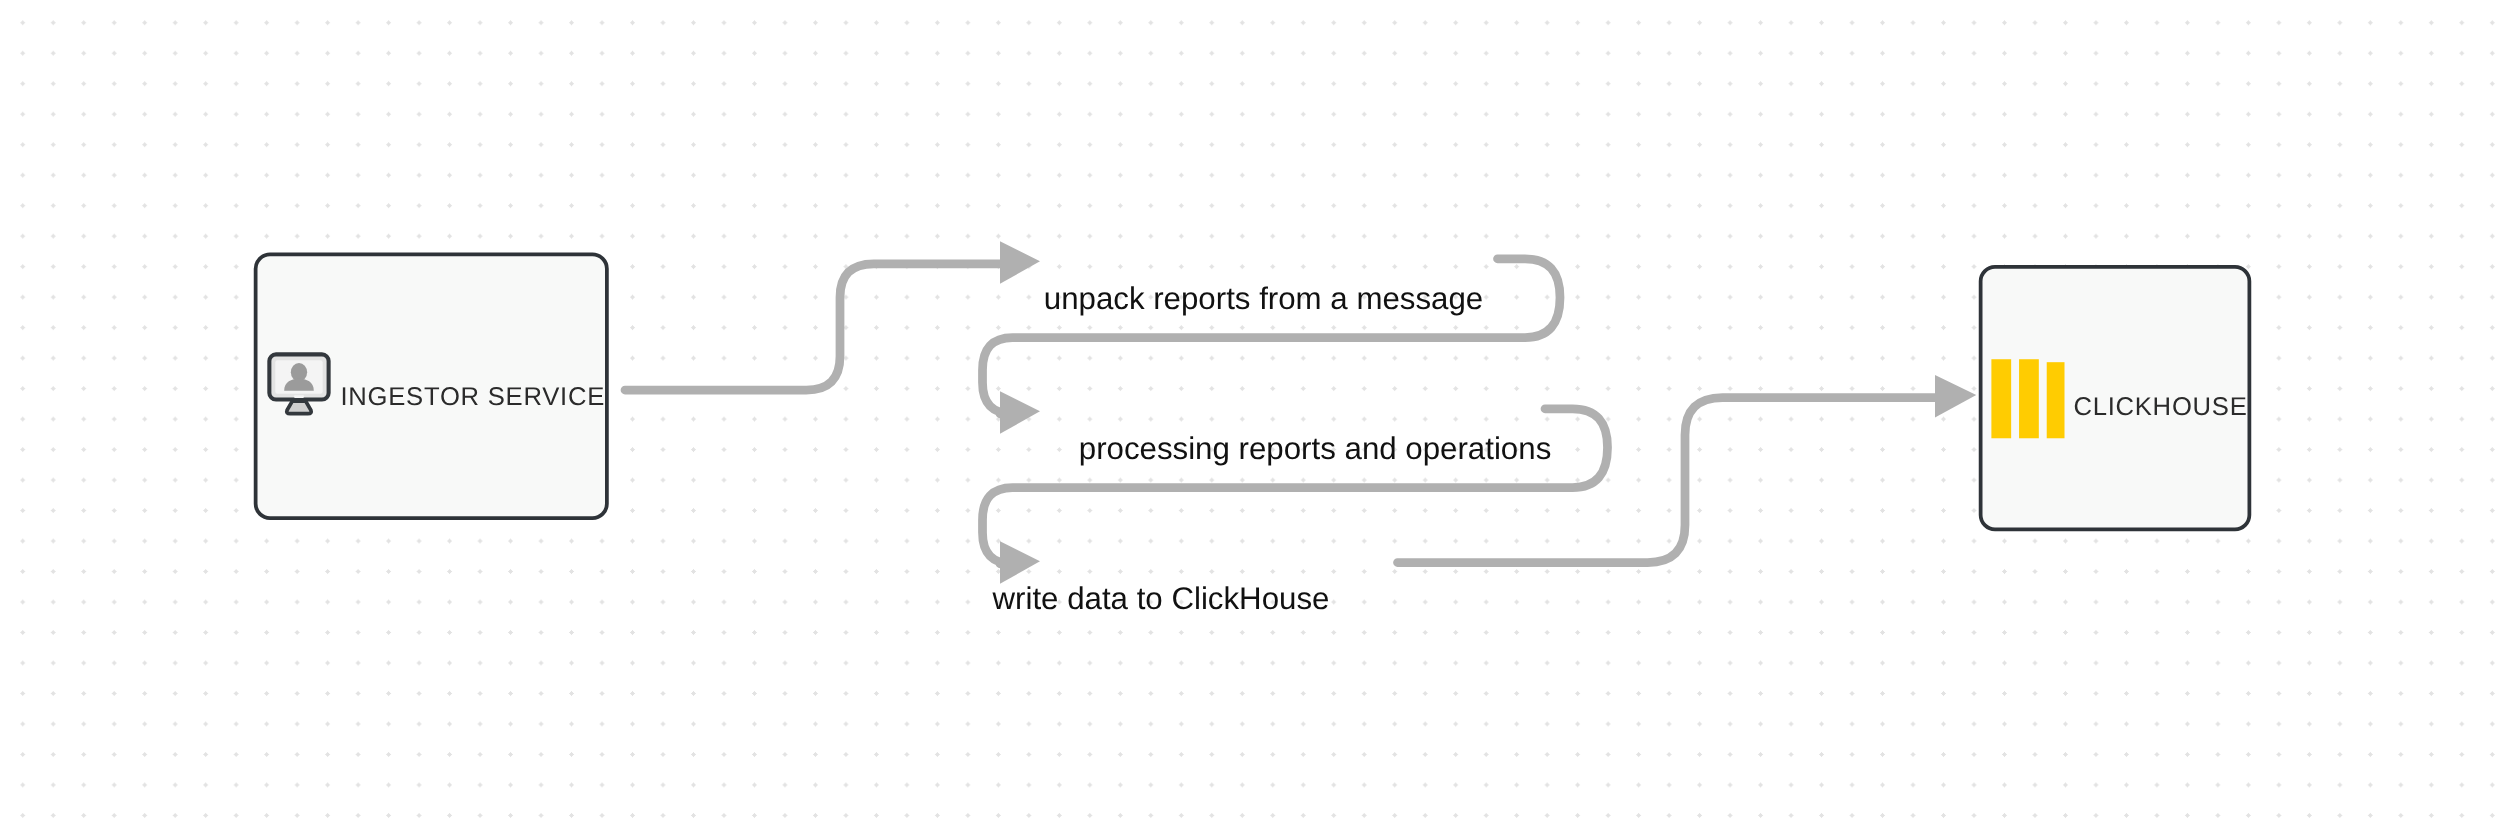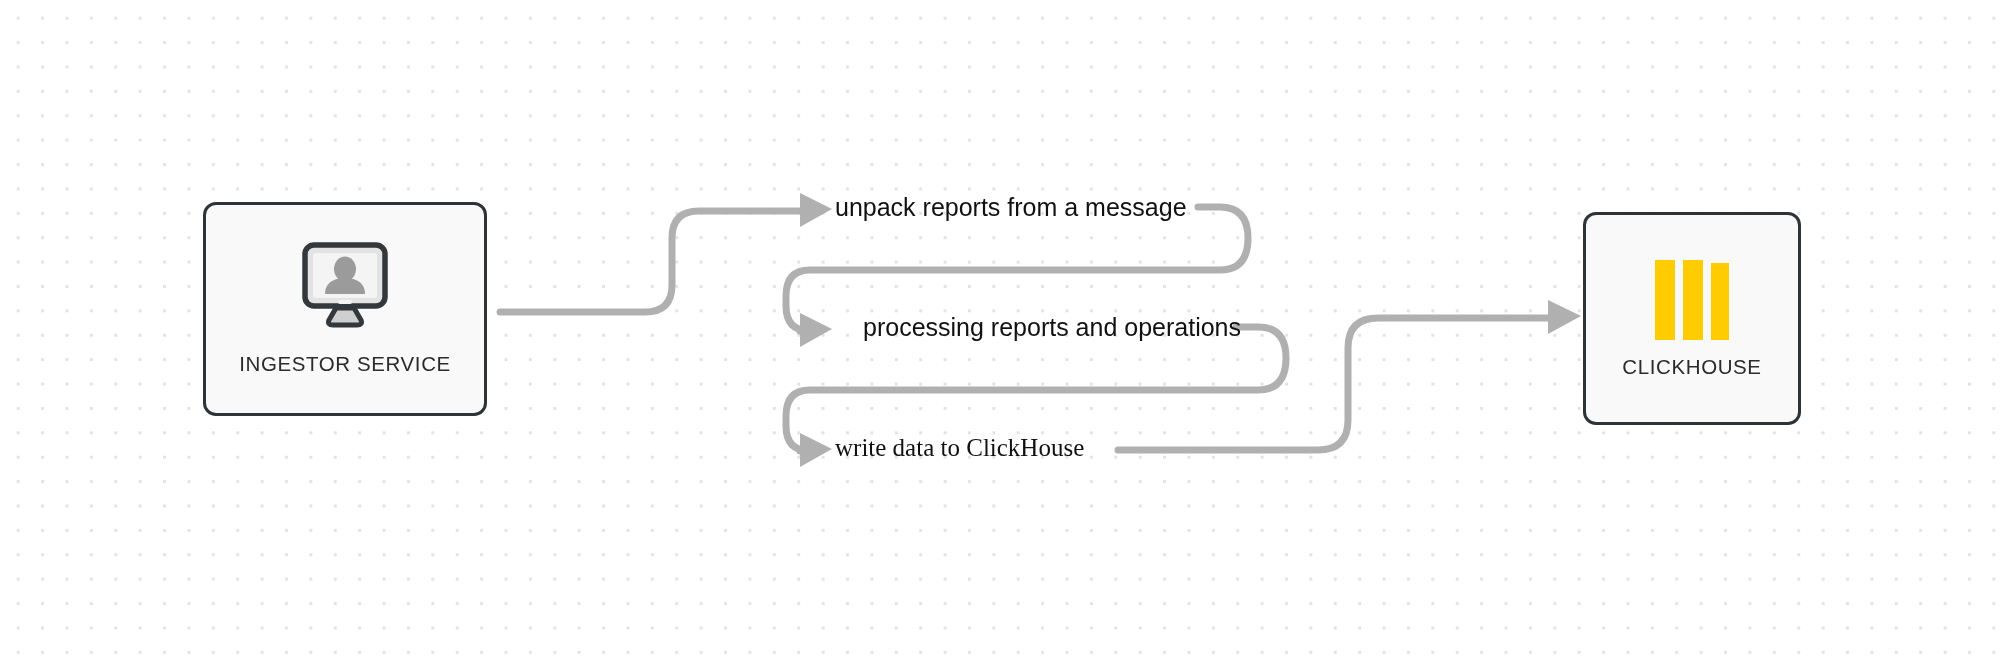--- a/index.html
+++ b/index.html
@@ -37,21 +37,21 @@
   .arrow-head {
     fill: #b0b0b0;
   }
   .node {
     position: absolute;
     box-sizing: border-box;
     background: #f8f9f8;
     border: 3.5px solid #2e3338;
     border-radius: 13px;
     display: flex;
-    flex-direction: column;
+    flex-direction: row;
     align-items: center;
     justify-content: center;
   }
   #node-ingestor {
     left: 203px;
     top: 202px;
     width: 284px;
     height: 214px;
   }
   #node-clickhouse {
@@ -70,24 +70,25 @@
   #node-clickhouse .node-label { margin-top: 14px; }
   .node-icon {
     display: block;
   }
   .edge-label {
     position: absolute;
     font-size: 25px;
     color: #111111;
     white-space: nowrap;
     line-height: 1;
+    margin-top: 32px;
   }
   #edge-label-0 { left: 835px; top: 195px; }
   #edge-label-1 { left: 863px; top: 315px; }
-  #edge-label-2 { left: 835px; top: 435px; font-family: Liberation Serif, serif; }
+  #edge-label-2 { left: 794px; top: 435px; }
 </style>
 </head>
 <body>
 
 <div id="canvas">
 
   <svg id="edge-layer" viewBox="0 0 2000 656" width="2000" height="656" xmlns="http://www.w3.org/2000/svg">
 
     <path class="edge-path" d="M 500 312 L 645 312 Q 672 312 672 285 L 672 238 Q 672 211 699 211 L 800 211"></path>
     <polygon class="arrow-head" points="800,193 832,209 800,227"></polygon>

